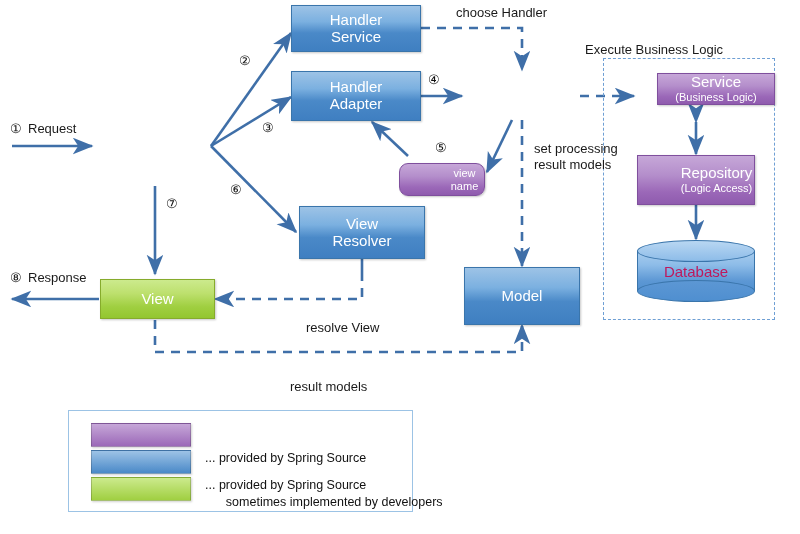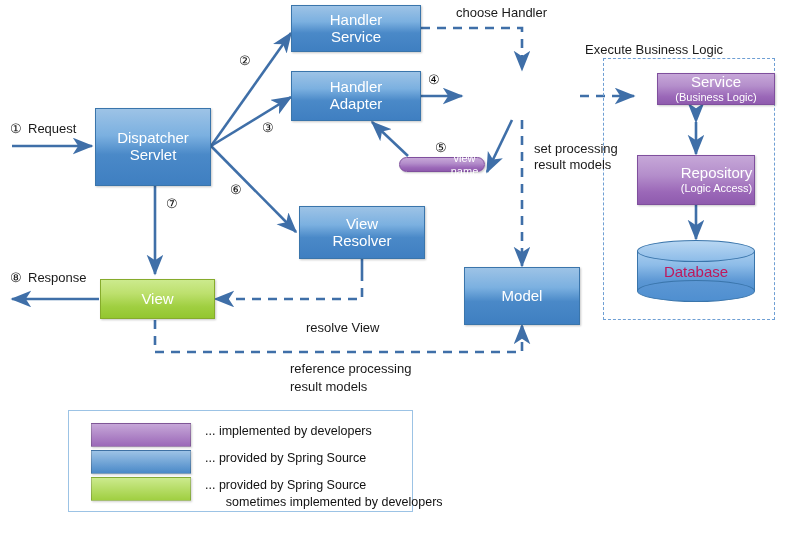--- a/index.html
+++ b/index.html
@@ -126,37 +126,33 @@
 
       <path d="M362,272 L362,299 L215,299" marker-end="url(#ahd)"></path>
 
       <path d="M155,320 L155,352 L522,352 L522,325" marker-end="url(#ahd)"></path>
     </g>
   </svg>
 
   <div class="dashbox" style="left:603px;top:58px;width:172px;height:262px;"></div>
   <div class="lbl bold" style="left:585px;top:42px;">Execute Business Logic</div>
 
-  <div class="node blue" style="left:95px;top:108px;width:116px;height:78px;">
-    <span class="t1">Dispatcher</span>
-    <span class="t1">Servlet</span>
-  </div>
 
   <div class="node blue" style="left:291px;top:5px;width:130px;height:47px;">
     <span class="t1">Handler</span>
     <span class="t1">Service</span>
   </div>
 
   <div class="node blue" style="left:291px;top:71px;width:130px;height:50px;">
     <span class="t1">Handler</span>
     <span class="t1">Adapter</span>
   </div>
 
 
-  <div class="node purple pill" style="left:399px;top:157px;width:86px;height:15px;padding-left:45px;">
+  <div class="node purple pill" style="left:399px;top:163px;width:86px;height:33px;padding-left:45px;">
     <span class="t2">view name</span>
   </div>
 
   <div class="node blue" style="left:299px;top:206px;width:126px;height:53px;">
     <span class="t1">View</span>
     <span class="t1">Resolver</span>
   </div>
 
   <div class="node green" style="left:100px;top:279px;width:115px;height:40px;">
     <span class="t1">View</span>
@@ -191,27 +187,25 @@
   <div class="step" style="left:230px;top:182px;">⑥</div>
   <div class="step" style="left:166px;top:196px;">⑦</div>
   <div class="step" style="left:10px;top:270px;">⑧</div>
 
   <div class="lbl bold" style="left:28px;top:121px;">Request</div>
   <div class="lbl bold" style="left:28px;top:270px;">Response</div>
   <div class="lbl" style="left:456px;top:5px;">choose Handler</div>
   <div class="lbl" style="left:534px;top:141px;">set processing</div>
   <div class="lbl" style="left:534px;top:157px;">result models</div>
   <div class="lbl" style="left:306px;top:320px;">resolve View</div>
-  <div class="lbl" style="left:290px;top:361px;">reference processing</div>
   <div class="lbl" style="left:290px;top:379px;">result models</div>
 
   <div class="legend" style="left:68px;top:410px;width:345px;height:102px;">
     <div class="legend-row" style="left:22px;top:12px;">
       <div class="swatch sw-purple"></div>
-      <div class="legend-text">... implemented by developers</div>
     </div>
     <div class="legend-row" style="left:22px;top:39px;">
       <div class="swatch sw-blue"></div>
       <div class="legend-text">... provided by Spring Source</div>
     </div>
     <div class="legend-row" style="left:22px;top:66px;">
       <div class="swatch sw-green"></div>
       <div class="legend-text">... provided by Spring Source
       sometimes implemented by developers</div>
     </div>

